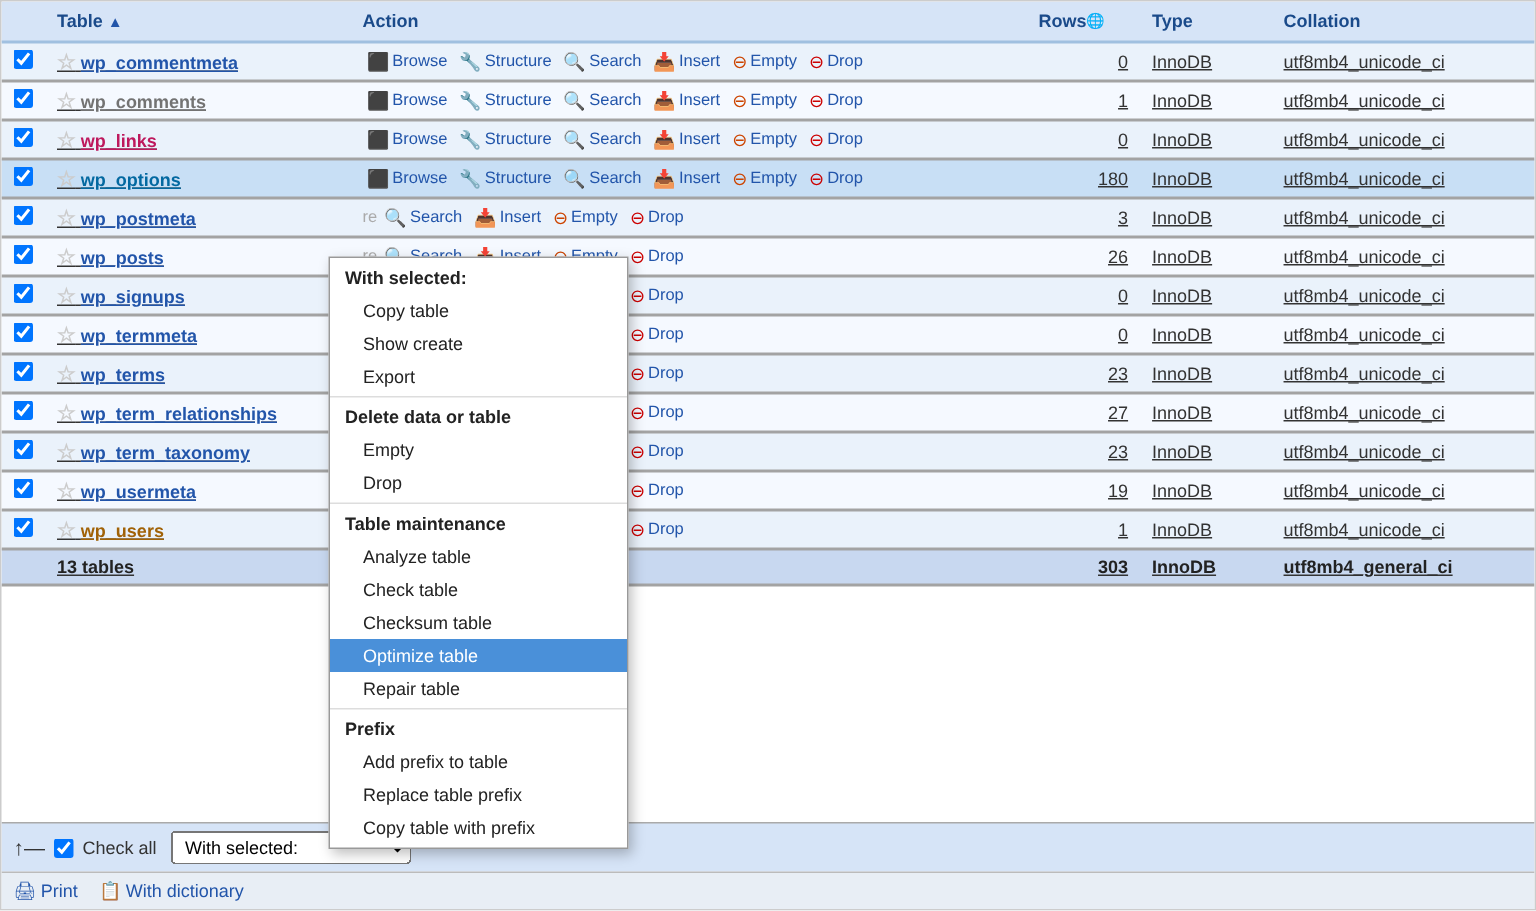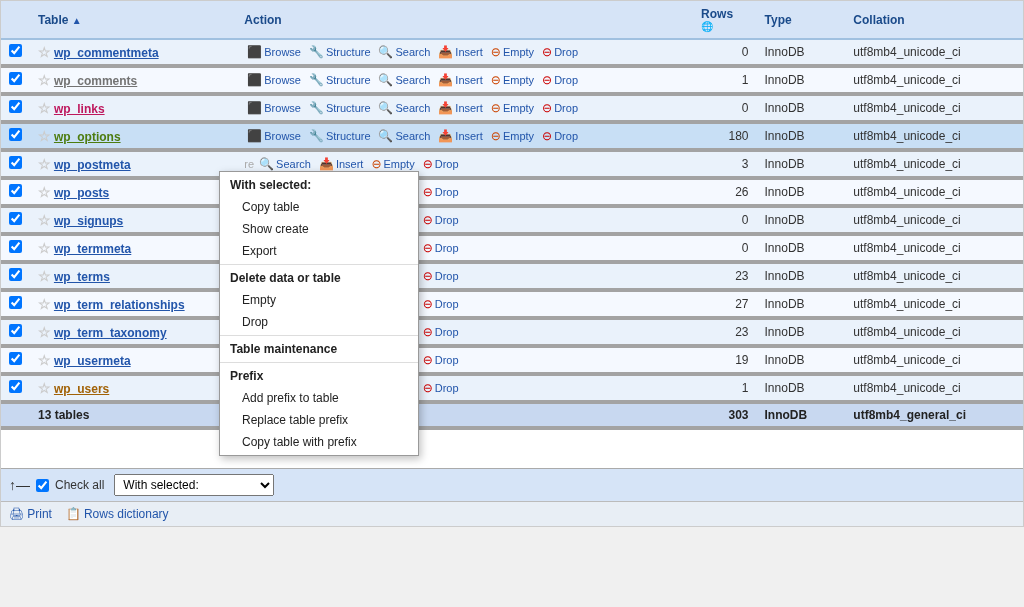--- a/index.html
+++ b/index.html
@@ -4,21 +4,21 @@
   <style>
     * { box-sizing: border-box; margin: 0; padding: 0; }
     body {
       font-family: Arial, sans-serif;
       font-size: 12px;
       background: #f0f0f0;
       color: #333;
     }
     .container {
       width: 1024px;
-      height: 527px;
+      height: 607px;
       background: #fff;
       border: 1px solid #ccc;
       overflow: hidden;
       position: relative;
     }
     .table-wrapper {
       overflow: auto;
       height: 100%;
       position: relative;
     }
@@ -35,21 +35,22 @@
       text-align: left;
       border-bottom: 2px solid #a0c0e0;
       font-weight: bold;
       white-space: nowrap;
       color: #1a4a8a;
     }
     thead th.rows-col {
       text-align: right;
     }
     tbody tr {
-      border-bottom: 4px solid #a3a3a3;
+      border-bottom: 2px solid #a3a3a3;
+      text-decoration: underline;
     }
     tbody tr:nth-child(odd) {
       background: #eaf2fb;
     }
     tbody tr:nth-child(even) {
       background: #f5f9ff;
     }
     tbody tr.highlighted {
       background: #c8dff5;
     }
@@ -182,22 +183,21 @@
       font-size: 12px;
       display: flex;
       align-items: center;
       gap: 3px;
     }
     input[type="checkbox"] {
       cursor: pointer;
     }
     .rows-header-inner {
       display: flex;
-      flex-direction: column;
-      align-items: flex-start;
+      align-items: center;
     }
     .rows-sub {
       font-size: 10px;
       font-weight: normal;
       color: #555;
     }
     .total-row td {
       font-weight: bold;
       background: #c8d8f0 !important;
       color: #222;
@@ -299,21 +299,21 @@
     <td class="rows-col">0</td>
     <td class="type-col">InnoDB</td>
     <td class="collation-col">utf8mb4_unicode_ci</td>
   </tr>
           <tr class="highlighted">
     <td class="checkbox-col">
       <input type="checkbox" checked="" style="">
     </td>
     <td class="table-name">
       <span class="star-icon">☆</span>
-      <a href="#" style="color:#4d7c0f;">wp_options</a>
+      <a href="#" style="color:#0369a1;">wp_options</a>
     </td>
     <td class="action-col">
       <span class="action-links">
 
         <a class="action-link"><span class="action-icon ico-browse">⬛</span> Browse</a>
         <a class="action-link"><span class="action-icon ico-structure">🔧</span> Structure</a>
         <a class="action-link"><span class="action-icon ico-search">🔍</span> Search</a>
         <a class="action-link"><span class="action-icon">📥</span> Insert</a>
         <a class="action-link"><span class="action-icon ico-empty">⊖</span> Empty</a>
         <a class="action-link"><span class="action-icon ico-drop">⊖</span> Drop</a>
@@ -550,20 +550,27 @@
           <div class="ctx-item ctx-indent">Export</div>
         </div>
       <hr class="ctx-divider">
       <div class="ctx-section-label" id="ctx-section-delete">Delete data or table</div>
       <div id="ctx-delete-items">
           <div class="ctx-item ctx-indent">Empty</div>
           <div class="ctx-item ctx-indent">Drop</div>
         </div>
       <hr class="ctx-divider">
       <div class="ctx-section-label" id="ctx-section-maintenance">Table maintenance</div>
+      <div id="ctx-maintenance-items">
+          <div class="ctx-item ctx-indent">Analyze table</div>
+          <div class="ctx-item ctx-indent">Check table</div>
+          <div class="ctx-item ctx-indent">Checksum table</div>
+          <div class="ctx-item ctx-indent active">Optimize table</div>
+          <div class="ctx-item ctx-indent">Repair table</div>
+        </div>
       <hr class="ctx-divider">
       <div class="ctx-section-label" id="ctx-section-prefix">Prefix</div>
       <div id="ctx-prefix-items">
           <div class="ctx-item ctx-indent">Add prefix to table</div>
           <div class="ctx-item ctx-indent">Replace table prefix</div>
           <div class="ctx-item ctx-indent">Copy table with prefix</div>
         </div>
     </div>
   </div>
 
@@ -580,17 +587,17 @@
         </select>
       </div>
     </div>
     <div class="bottom-bar">
       <a class="bottom-link">
         <span>🖨</span>
         <span>Print</span>
       </a>
       <a class="bottom-link">
         <span>📋</span>
-        <span>Rows dictionary</span>
+        <span>With dictionary</span>
       </a>
     </div>
   </div>
 </div>
 
 </body></html>

